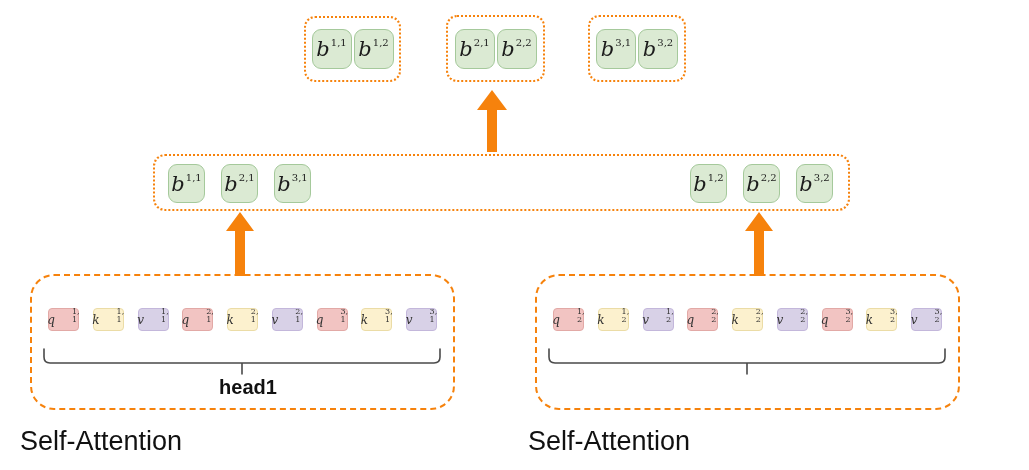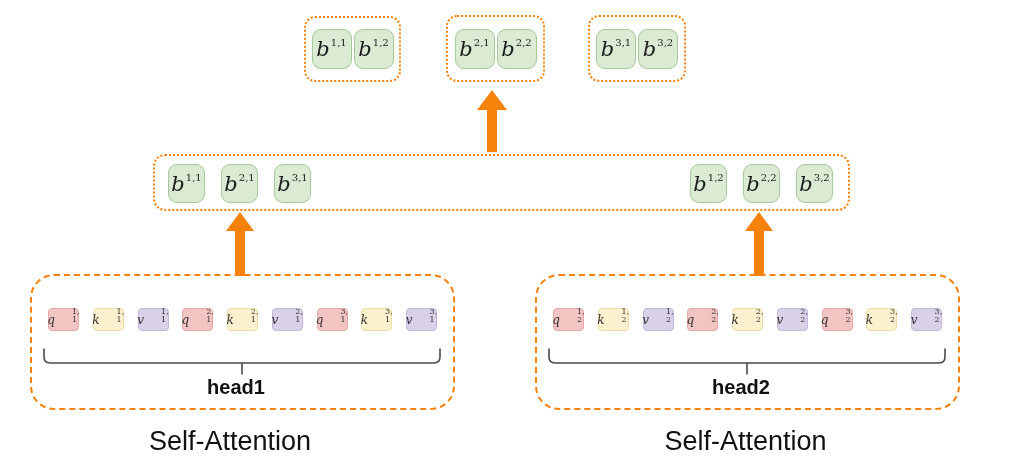--- a/index.html
+++ b/index.html
@@ -44,25 +44,25 @@
     width:31px;height:23px;border-radius:4px;display:inline-flex;align-items:center;justify-content:center;
     font-family:"DejaVu Serif", serif;font-size:12px;color:#333;box-sizing:border-box;
   }
   .qkv-cell i{font-style:italic;}
   .qkv-cell sup{font-size:8px;position:relative;top:-4px;margin-left:17px;}
   .cell-q{background:var(--q-fill);border:1px solid var(--q-border);}
   .cell-k{background:var(--k-fill);border:1px solid var(--k-border);}
   .cell-v{background:var(--v-fill);border:1px solid var(--v-border);}
   .brace{position:absolute;left:10px;top:72px;}
   .head-label{
-    position:absolute;left:4px;top:100px;width:400px;text-align:center;
+    position:absolute;left:16px;top:100px;width:400px;text-align:center;
     font-weight:bold;font-size:20px;color:#111;
   }
   .caption{
-    position:absolute;text-align:center;font-size:27px;color:#111;letter-spacing:0px;
+    position:absolute;text-align:left;font-size:27px;color:#111;letter-spacing:0px;
   }
 </style>
 </head>
 <body>
 
 <div class="canvas" style="--orange: #F6820C; --green-fill: #DBEAD3; --green-border: #A5C99B; --q-fill: #F2C4C2; --q-border: #E2A9A6; --k-fill: #FCF1CE; --k-border: #EBDCA6; --v-fill: #D8D1E7; --v-border: #C3B7DB;">
 
   <div class="group" style="left:304px;top:16px;width:97px;height:66px;">
     <span class="bcell big">
         <i>b</i>
@@ -216,19 +216,18 @@
           <sup>3, 2</sup>
         </span>
         <span class="qkv-cell cell-v">
           <i>v</i>
           <sup>3, 2</sup>
         </span>
       </div>
     <svg class="brace" width="400" height="28" viewBox="0 0 400 28">
       <path d="M2,1 L2,9 Q2,15 8,15 L392,15 Q398,15 398,9 L398,1 M200,15 L200,26" fill="none" stroke="#4a4a4a" stroke-width="1.6" stroke-linecap="round"></path>
     </svg>
-    <div class="head-label">head2</div>
   </div>
 
   <div class="caption" style="left:20px;top:426px;width:420px;">Self-Attention</div>
   <div class="caption" style="left:528px;top:426px;width:435px;">Self-Attention</div>
 
 </div>
 
 </body></html>

